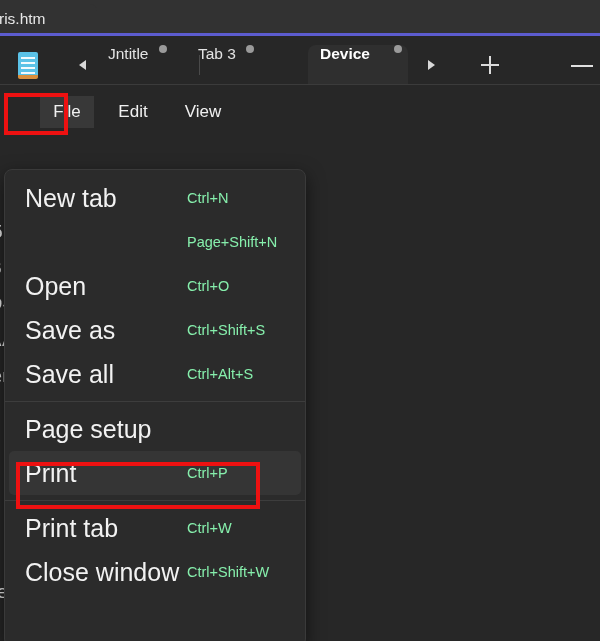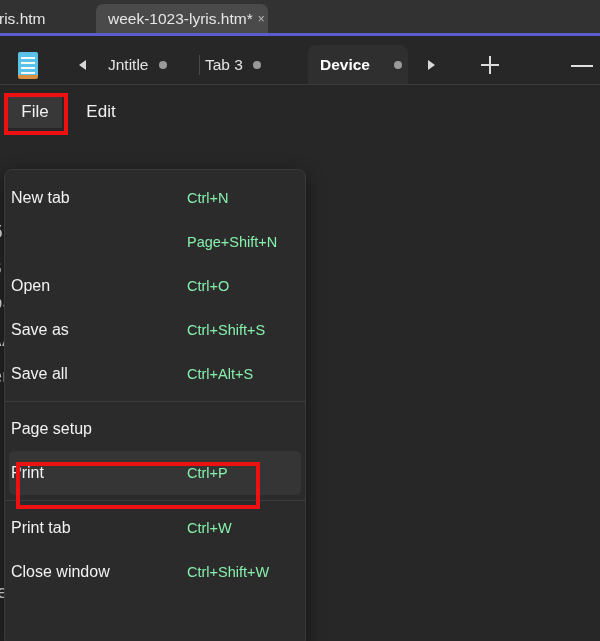--- a/index.html
+++ b/index.html
@@ -117,37 +117,37 @@
   .scroll-arrow svg { display: block; }
   .arrow-left  { left: 76px; }
   .arrow-right { left: 424px; }
 
   .np-tab {
     position: absolute;
     top: 9px;
     height: 40px;
     box-sizing: border-box;
     display: flex;
-    align-items: center;
+    align-items: flex-start;
     font-size: 15.5px;
     color: #e3e3e3;
     white-space: nowrap;
     overflow: hidden;
     border-radius: 8px 8px 0 0;
   }
   .np-tab .tab-label { overflow: hidden; }
   .np-tab .tab-dot {
     margin-left: 10px;
     width: 8px; height: 8px;
     border-radius: 50%;
     background: #9a9a9a;
     flex: none;
   }
   .np-tab.t1 { left: 103px; width: 88px; padding-left: 5px; }
-  .np-tab.t2 { left: 200px; width: 88px; padding-left: 5px; }
+  .np-tab.t2 { left: 193px; width: 88px; padding-left: 5px; }
   .np-tab.t3 {
     left: 308px; width: 100px; padding-left: 12px;
     background: #2f2f2f;
     font-weight: bold;
     color: #ffffff;
     gap: 14px;
   }
   .tab-sep {
     position: absolute;
     top: 19px;
@@ -194,20 +194,21 @@
     position: absolute;
     top: 5px;
     height: 32px;
     display: flex;
     align-items: center;
     justify-content: center;
     font-size: 17px;
     color: #f0f0f0;
     cursor: pointer;
     box-sizing: border-box;
+    margin-left: 32px;
   }
   .menubar-item.m-file { left: 8px;  width: 54px; background: #383838; }
   .menubar-item.m-edit { left: 74px; width: 54px; }
   .menubar-item.m-view { left: 142px; width: 58px; }
 
   
   .doc-text {
     position: absolute;
     left: 0; top: 97px;
     width: 600px; height: 508px;
@@ -241,22 +242,22 @@
     height: 44px;
     display: flex;
     align-items: center;
     cursor: pointer;
     margin: 0 4px;
     border-radius: 5px;
     box-sizing: border-box;
   }
   .menu-row.hovered { background: #353535; }
   .menu-row .m-label {
-    margin-left: 2px;
-    font-size: 16px;
+    margin-left: 16px;
+    font-size: 25px;
     color: #f2f2f2;
     white-space: nowrap;
   }
   .menu-row .m-accel {
     position: absolute;
     left: 178px;
     font-size: 14.5px;
     color: #86efac;
     white-space: nowrap;
   }
@@ -277,24 +278,20 @@
   .annot.a-print { left: 16px; top: 462px; width: 244px; height: 47px; }
 </style>
 </head>
 <body>
 
 <div id="screen">
 
   <div class="browser-strip">
     <div class="browser-tab inactive">
       <span>2-lyris.htm</span>
-    </div>
-    <div class="browser-tab active">
-      <span>week-1023-lyris.htm*</span>
-      <span class="tab-close">×</span>
     </div>
   </div>
   <div class="accent-line"></div>
 
   <div class="np-window">
 
     <div class="doc-text">
       <div class="line" style="top:81px;  left:-74px;">on(R) N5100 @ 1.10GHz   1.10</div>
       <div class="line" style="top:117px; left:-68px;">11.8 GB usable)</div>
       <div class="line" style="top:153px; left:-72px;">22-4F6D-9569-8F0F9A0824D</div>
@@ -349,20 +346,21 @@
 
       <div class="np-minimize"></div>
 
       <div class="tabstrip-underline"></div>
       <div class="tabstrip-underline seg2"></div>
     </div>
 
     <div class="np-menubar">
       <div class="menubar-item m-file">File</div>
       <div class="menubar-item m-edit">Edit</div>
+      <div class="menubar-item m-view">View</div>
     </div>
 
     <div class="np-menu">
 
       <div class="menu-row">
         <span class="m-label">New tab</span>
         <span class="m-accel">Ctrl+N</span>
       </div>
       <div class="menu-row">
         <span class="m-accel">Page+Shift+N</span>

